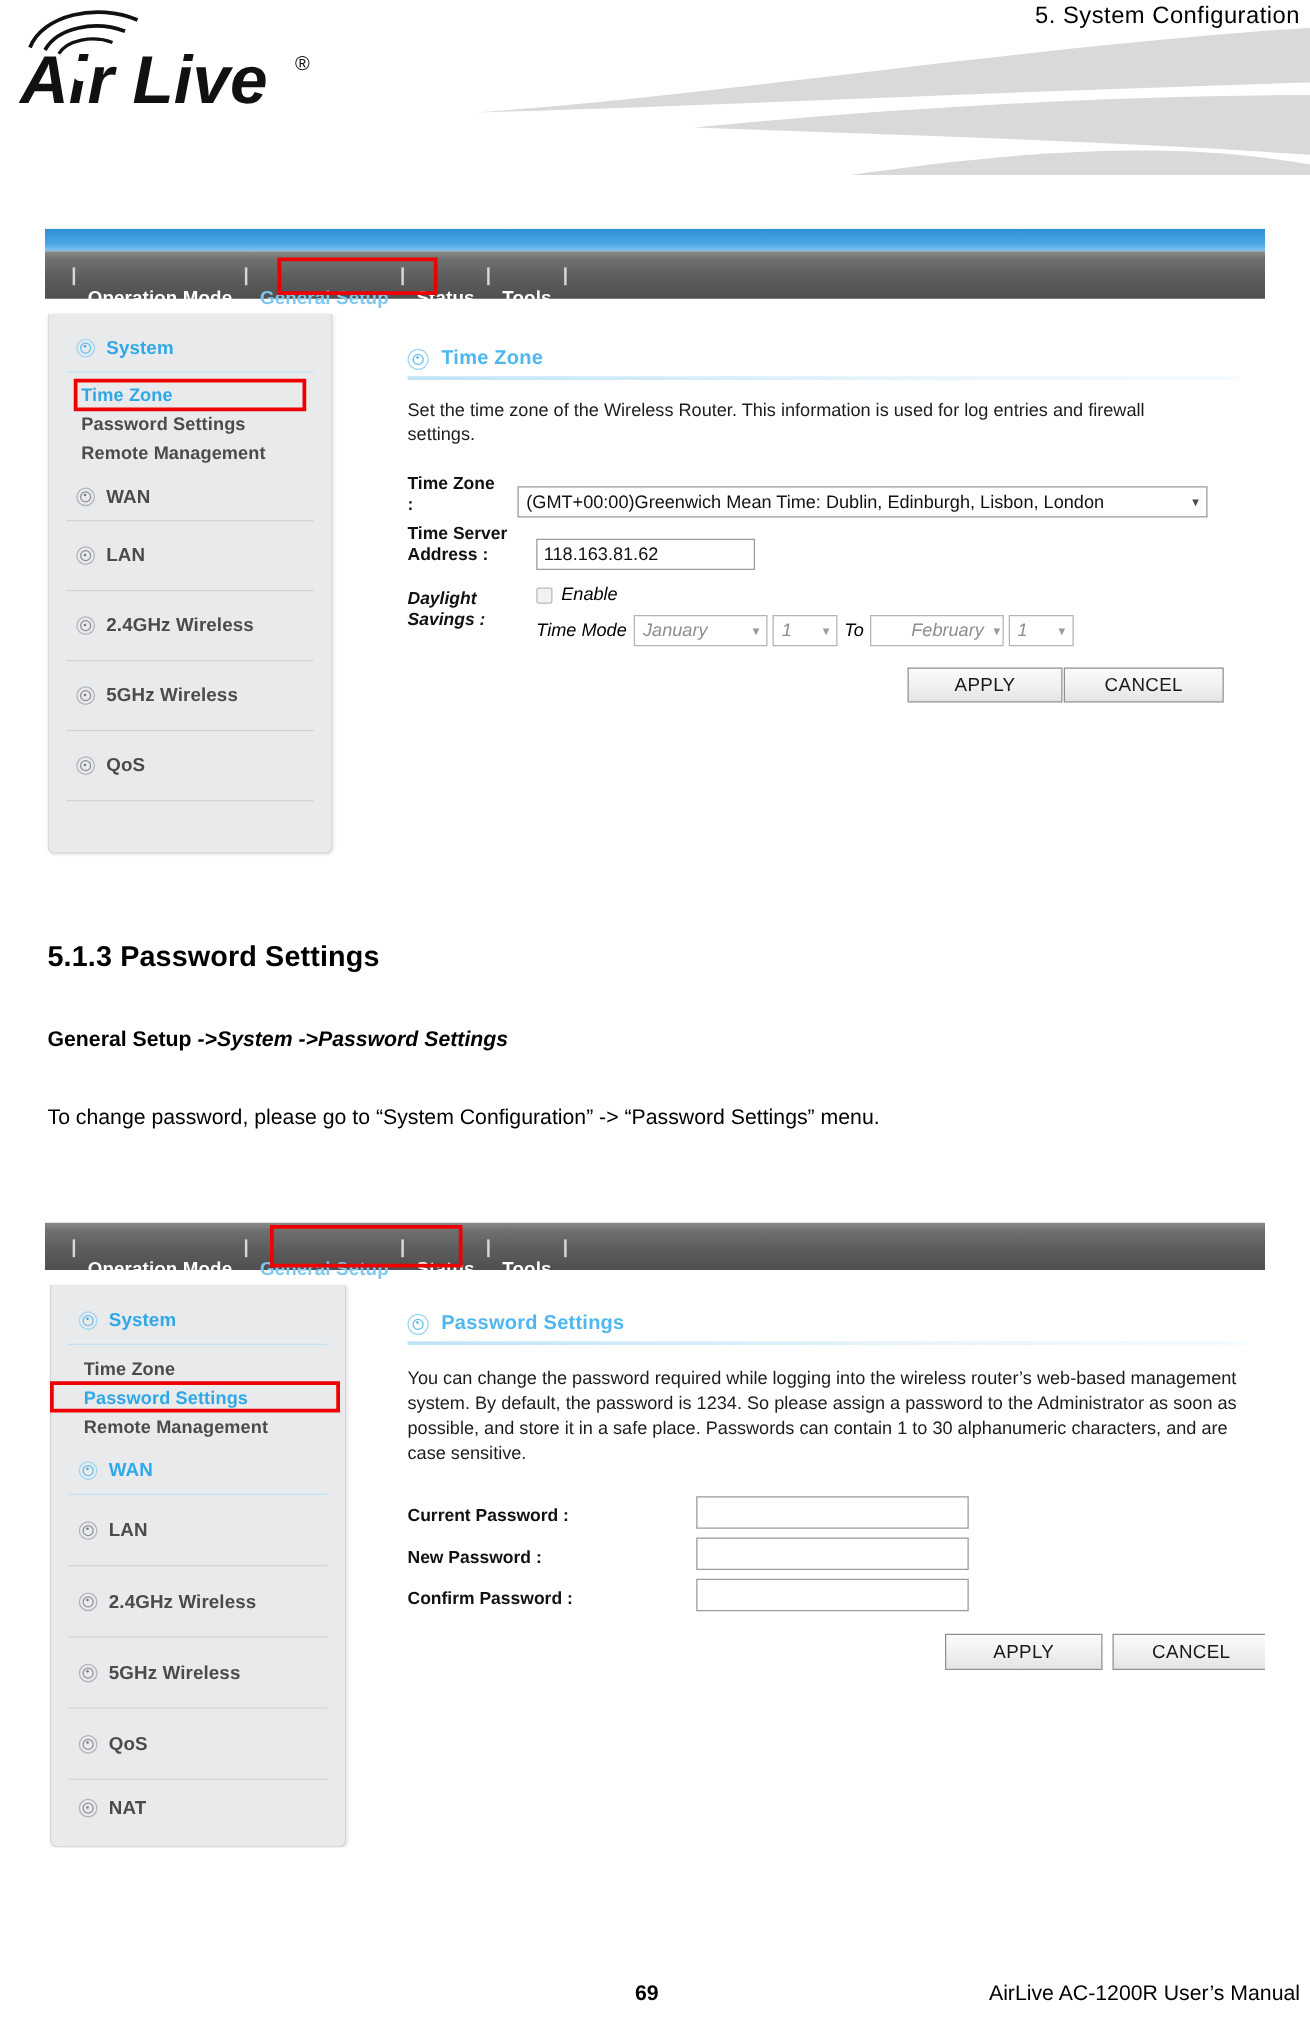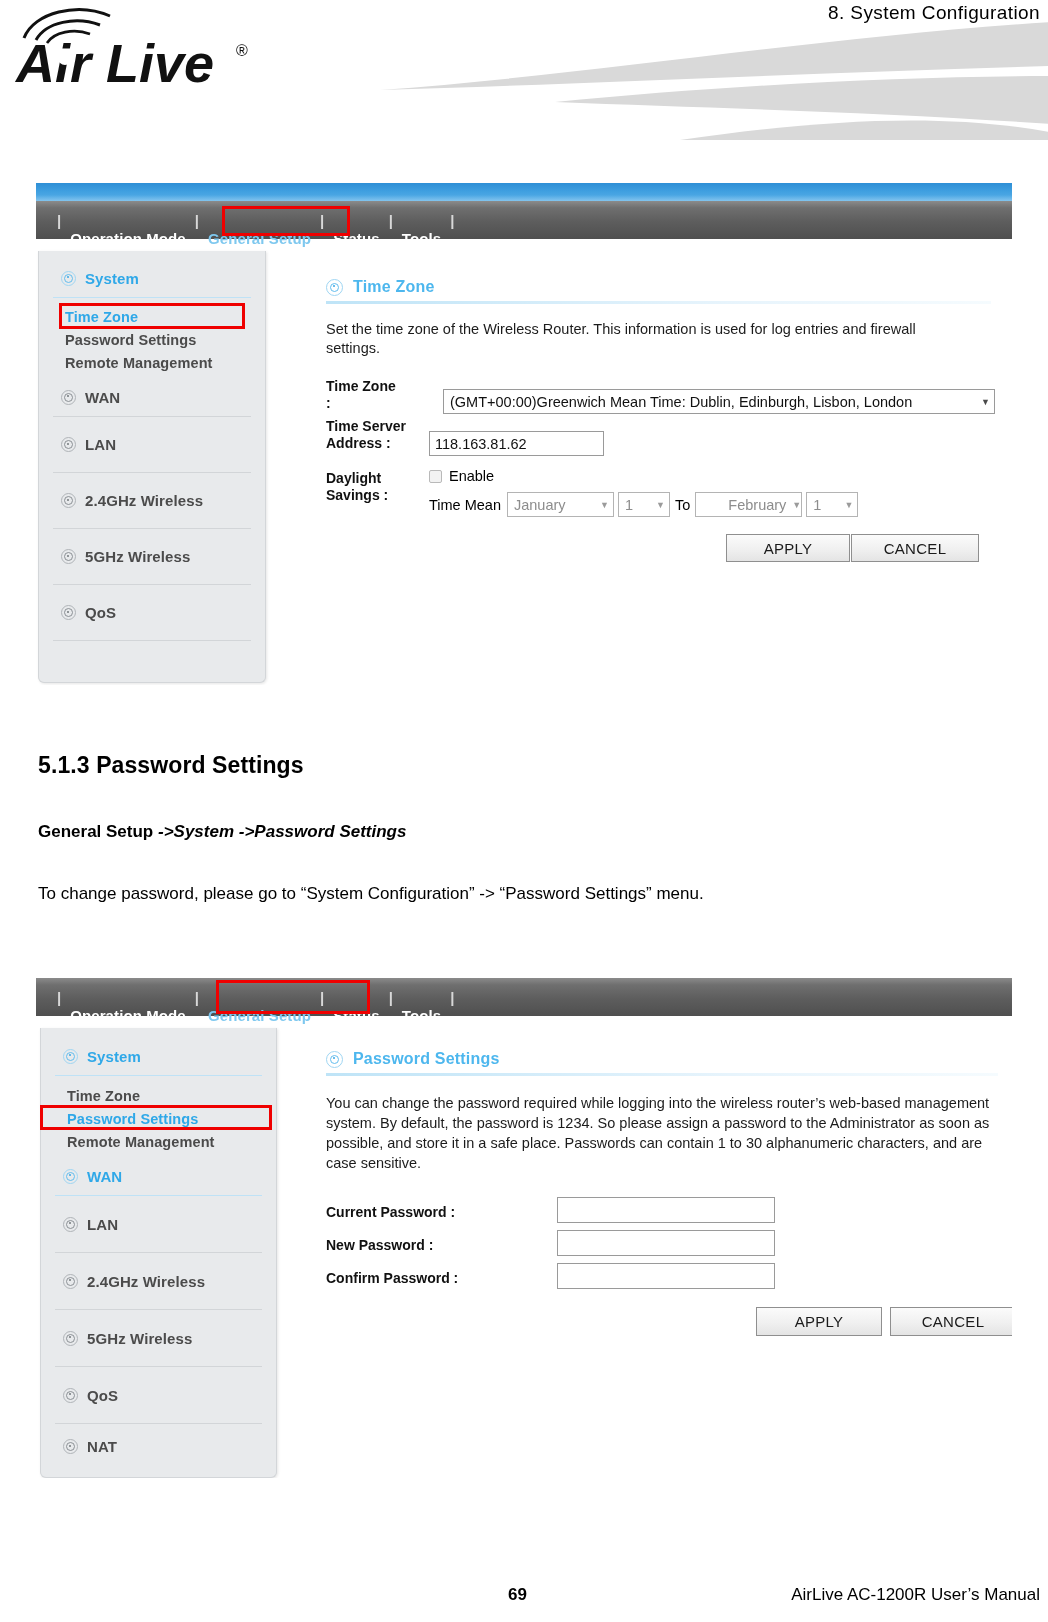--- a/index.html
+++ b/index.html
@@ -295,21 +295,21 @@
     font-size: 17px;
     color: #000;
     white-space: nowrap;
   }
 </style>
 </head>
 <body>
 
 <div class="page-header">
 
-  <div class="chapter-title">8.  System  Configuration</div>
+  <div class="chapter-title">5.  System  Configuration</div>
 
   <div class="brand-logo">
     <svg width="280" height="85" viewBox="0 0 280 85">
 
       <path d="M10 32 C20 6 64 -4 96 10" stroke="#111" stroke-width="3" fill="none"></path>
       <path d="M22 34 C32 16 62 10 86 19" stroke="#111" stroke-width="3" fill="none"></path>
       <path d="M33 37 C40 26 60 22 76 28" stroke="#111" stroke-width="2.6" fill="none"></path>
 
       <text x="2" y="76" font-family="Liberation Sans, sans-serif" font-size="54" font-weight="bold" font-style="italic" fill="#111">Air Live</text>
       <circle cx="51" cy="52" r="7" fill="#fff"></circle>
@@ -422,41 +422,41 @@
           <i class="r3" style="left:6.5px;top:6.5px;"></i>
       </span>
       <span class="content-title">Time Zone</span>
     </div>
     <div class="content-rule"></div>
 
     <div class="content-desc" style="width:625px;">Set the time zone of the Wireless Router. This information is used for log entries and firewall settings.</div>
 
     <div style="position:relative; margin-top:22px; height:32px;">
       <div class="form-label" style="position:absolute; left:0; top:-2px; width:78px;">Time Zone :</div>
-      <div class="select-box" style="position:absolute; left:117px; top:9px; width:552px;">
+      <div class="select-box" style="position:absolute; left:88px; top:9px; width:552px;">
         <span>(GMT+00:00)Greenwich Mean Time: Dublin, Edinburgh, Lisbon, London</span>
         <span class="caret">▼</span>
       </div>
     </div>
 
     <div style="position:relative; margin-top:6px; height:52px;">
       <div class="form-label" style="position:absolute; left:0; top:0; width:85px;">Time Server Address :</div>
       <input class="txt-input" type="text" style="position: absolute; left: 103px; top: 13px; width: 175px;" value="118.163.81.62">
     </div>
 
-    <div style="position:relative; margin-top:0px; height:56px;">
+    <div style="position:relative; margin-top:0px; height:56px;font-style:italic;">
       <div class="form-label" style="position:absolute; left:0; top:0; width:95px;">
         <span>Daylight Savings :</span>
       </div>
       <div style="position:absolute; left:103px; top:-2px; display:flex; align-items:center;">
         <span class="checkbox"></span>
         <span style="font-size:14.5px; margin-left:7px;">Enable</span>
       </div>
       <div style="position:absolute; left:103px; top:22px; display:flex; align-items:center;">
-        <span style="font-size:14.5px;">Time Mean</span>
+        <span style="font-size:14.5px;">Time Mode</span>
         <span class="select-box disabled" style="width:107px; margin-left:6px;">
           <span>January</span>
           <span class="caret">▼</span>
         </span>
         <span class="select-box disabled" style="width:52px; margin-left:4px;">
           <span>1</span>
           <span class="caret">▼</span>
         </span>
         <span style="font-size:14.5px; margin:0 5px;text-align:right;">To</span>
         <span class="select-box disabled" style="width:107px;padding-left:32px;">

